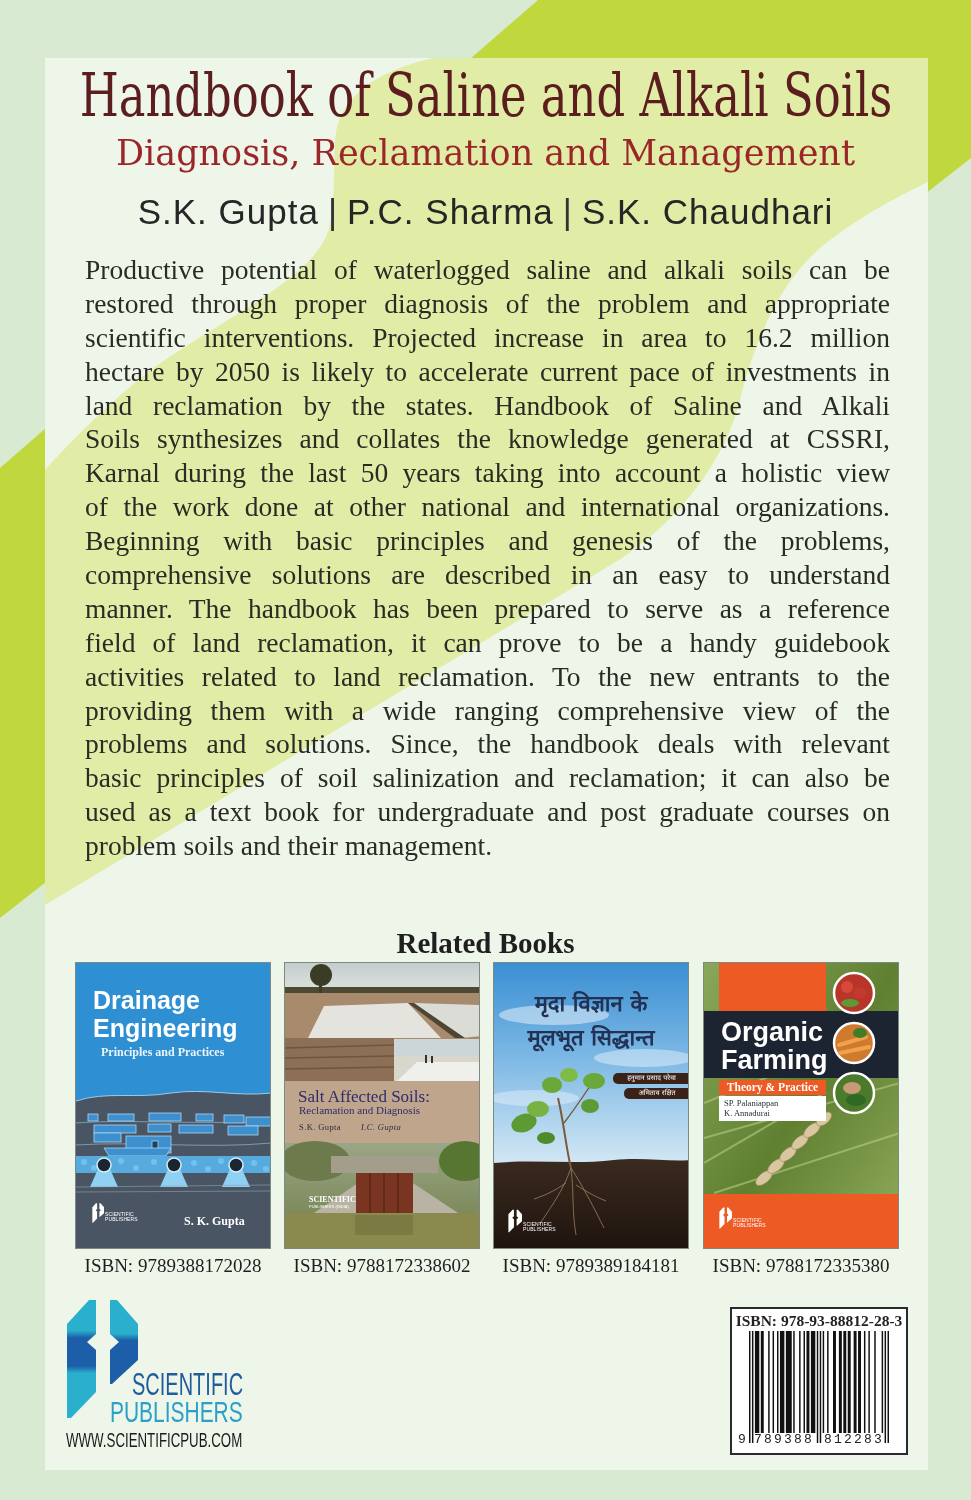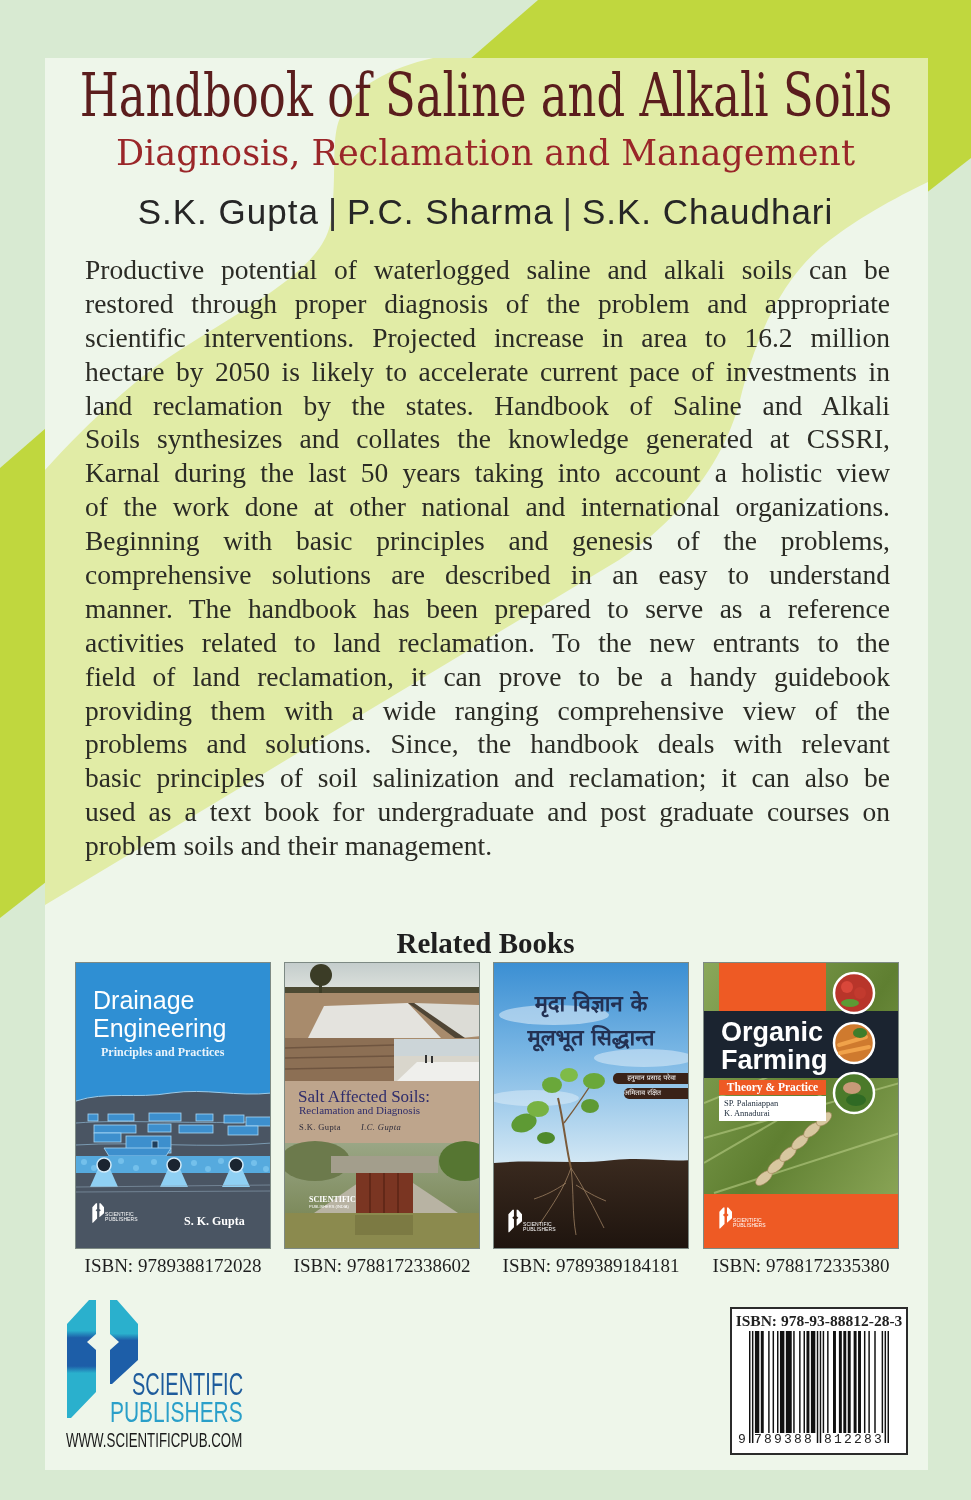--- a/index.html
+++ b/index.html
@@ -58,22 +58,22 @@
   <span class="blurb-line">restored through proper diagnosis of the problem and appropriate</span>
   <span class="blurb-line">scientific interventions. Projected increase in area to 16.2 million</span>
   <span class="blurb-line">hectare by 2050 is likely to accelerate current pace of investments in</span>
   <span class="blurb-line">land reclamation by the states. Handbook of Saline and Alkali</span>
   <span class="blurb-line">Soils synthesizes and collates the knowledge generated at CSSRI,</span>
   <span class="blurb-line">Karnal during the last 50 years taking into account a holistic view</span>
   <span class="blurb-line">of the work done at other national and international organizations.</span>
   <span class="blurb-line">Beginning with basic principles and genesis of the problems,</span>
   <span class="blurb-line">comprehensive solutions are described in an easy to understand</span>
   <span class="blurb-line">manner. The handbook has been prepared to serve as a reference</span>
+  <span class="blurb-line">field of land reclamation, it can prove to be a handy guidebook</span>
   <span class="blurb-line">activities related to land reclamation. To the new entrants to the</span>
-  <span class="blurb-line">field of land reclamation, it can prove to be a handy guidebook</span>
   <span class="blurb-line">providing them with a wide ranging comprehensive view of the</span>
   <span class="blurb-line">problems and solutions. Since, the handbook deals with relevant</span>
   <span class="blurb-line">basic principles of soil salinization and reclamation; it can also be</span>
   <span class="blurb-line">used as a text book for undergraduate and post graduate courses on</span>
   <span class="blurb-line last">problem soils and their management.</span>
 </div>
 
 <div class="related-heading">Related Books</div>
 
 <div class="cover" style="left:75px">
@@ -115,21 +115,21 @@
     <g>
       <polygon points="22,206 34,206 42,224 14,224" fill="#8fd0f3"></polygon>
       <polygon points="92,206 104,206 112,224 84,224" fill="#8fd0f3"></polygon>
       <polygon points="154,206 166,206 174,224 146,224" fill="#8fd0f3"></polygon>
       <circle cx="28" cy="202" r="7" fill="#1b2530" stroke="#d5ecf9" stroke-width="1.5"></circle>
       <circle cx="98" cy="202" r="7" fill="#1b2530" stroke="#d5ecf9" stroke-width="1.5"></circle>
       <circle cx="160" cy="202" r="7" fill="#1b2530" stroke="#d5ecf9" stroke-width="1.5"></circle>
     </g>
     <path d="M0,224 L196,222 M0,229 L196,228" stroke="#8da3b6" stroke-width="0.6"></path>
   </svg>
-  <div class="ct" style="left:17px;top:23px;font-family:'Liberation Sans',sans-serif;font-weight:normal;font-size:25px;line-height:28px;color:#fff;">
+  <div class="ct" style="left:17px;top:23px;font-family:'Liberation Sans',sans-serif;font-weight:bold;font-size:25px;line-height:28px;color:#fff;">
     <div>Drainage</div>
     <div>Engineering</div>
   </div>
   <div class="ct" style="left:25px;top:83px;font-family:'Liberation Serif',serif;font-weight:bold;font-size:12px;line-height:12px;color:#e9f4fb;">Principles and Practices</div>
   <div class="ct" style="left:108px;top:252px;font-family:'Liberation Serif',serif;font-weight:bold;font-size:12px;line-height:12px;color:#fff;">S. K. Gupta</div>
   <div class="mini-logo" style="left:16px;top:240px">
     <svg width="12" height="20" viewBox="0 0 73 118">
         <path d="M24,0 L31,0 L31,34 L22,42 L31,50 L31,92 L6,118 L2,118 L2,24 Z" fill="#fff"></path>
         <path d="M45,0 L52,0 L73,24 L73,60 L47,84 L45,84 L45,50 L54,42 L45,34 Z" fill="#fff"></path>
       </svg>
@@ -224,21 +224,21 @@
       <ellipse cx="100" cy="118" rx="11" ry="8" fill="#6aa83a"></ellipse>
       <ellipse cx="96" cy="143" rx="9" ry="7"></ellipse>
       <ellipse cx="52" cy="175" rx="9" ry="6" fill="#4f8a2b"></ellipse>
     </g>
   </svg>
   <div class="ct" style="left:0;top:24px;width:194px;text-align:center;font-family:'DejaVu Sans',sans-serif;font-weight:bold;font-size:22px;line-height:34px;color:#233153;">
     <div>मृदा विज्ञान के</div>
     <div>मूलभूत सिद्धान्त</div>
   </div>
   <div class="ct" style="left:119px;top:110px;width:77px;height:11px;background:#3a2218;border-radius:5px 0 0 5px;text-align:center;font-family:'DejaVu Sans',sans-serif;font-size:7px;line-height:11px;color:#fff;">हनुमान प्रसाद परेवा</div>
-  <div class="ct" style="left:130px;top:125px;width:66px;height:11px;background:#3a2218;border-radius:5px 0 0 5px;text-align:left;font-family:'DejaVu Sans',sans-serif;font-size:7px;line-height:11px;color:#fff;">अमिताव रक्षित</div>
+  <div class="ct" style="left:130px;top:125px;width:66px;height:11px;background:#3a2218;border-radius:5px 0 0 5px;text-align:center;font-family:'DejaVu Sans',sans-serif;font-size:7px;line-height:11px;color:#fff;">अमिताव रक्षित</div>
   <div class="mini-logo" style="left:14px;top:246px">
     <svg width="14" height="24" viewBox="0 0 73 118">
         <path d="M24,0 L31,0 L31,34 L22,42 L31,50 L31,92 L6,118 L2,118 L2,24 Z" fill="#fff"></path>
         <path d="M45,0 L52,0 L73,24 L73,60 L47,84 L45,84 L45,50 L54,42 L45,34 Z" fill="#fff"></path>
       </svg>
     <div class="mini-logo-text">
         <span>SCIENTIFIC</span>
         <span>PUBLISHERS</span>
       </div>
   </div>

